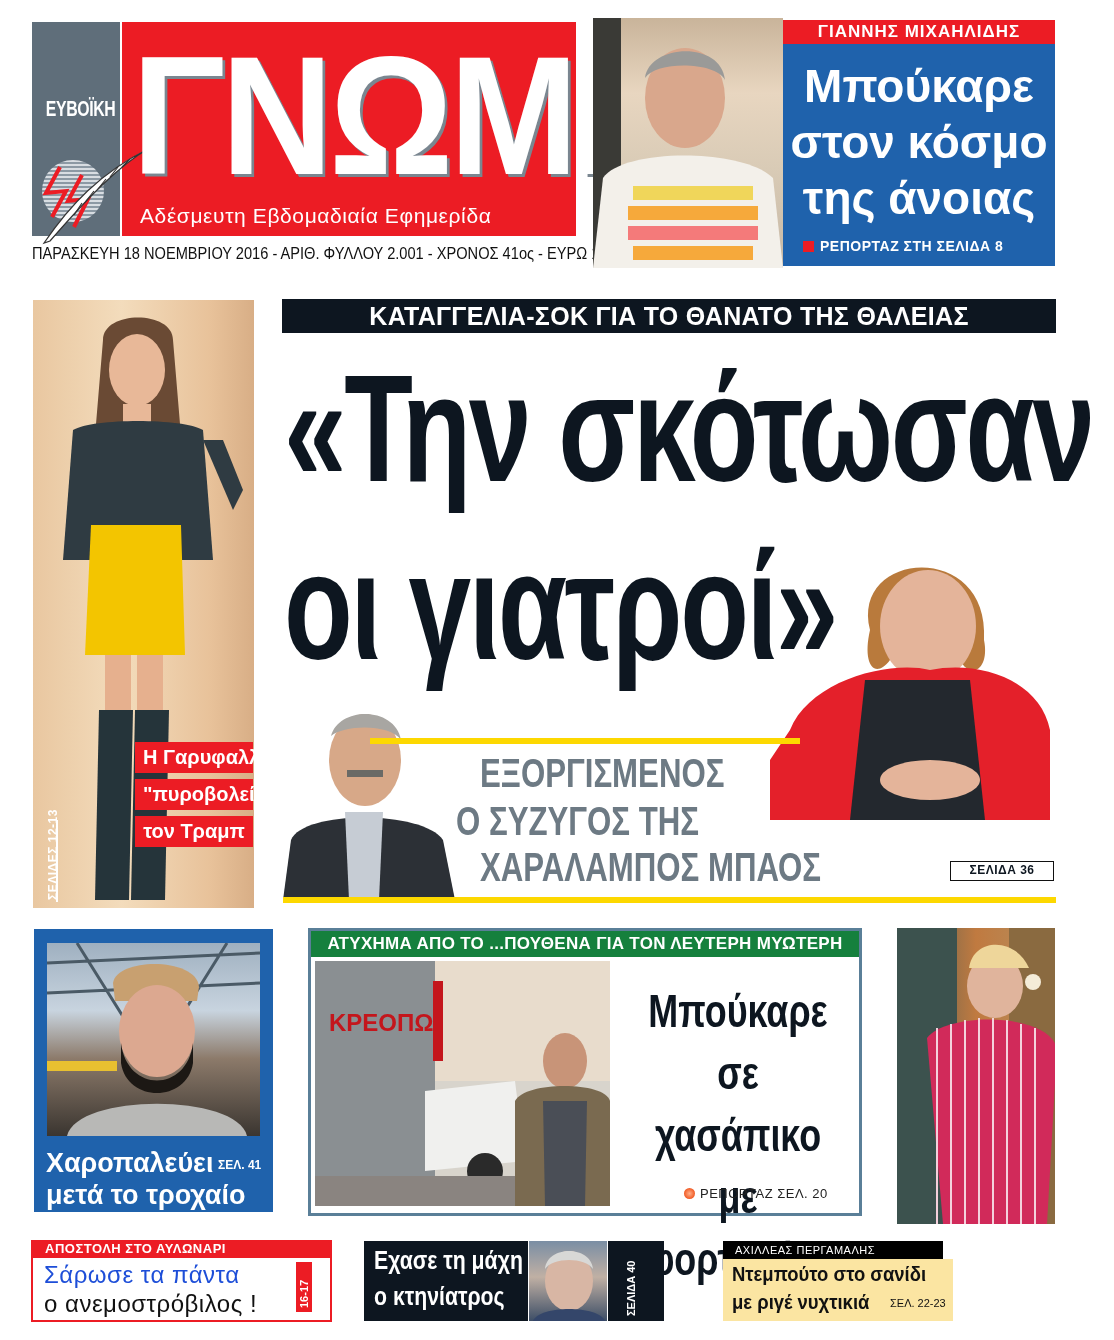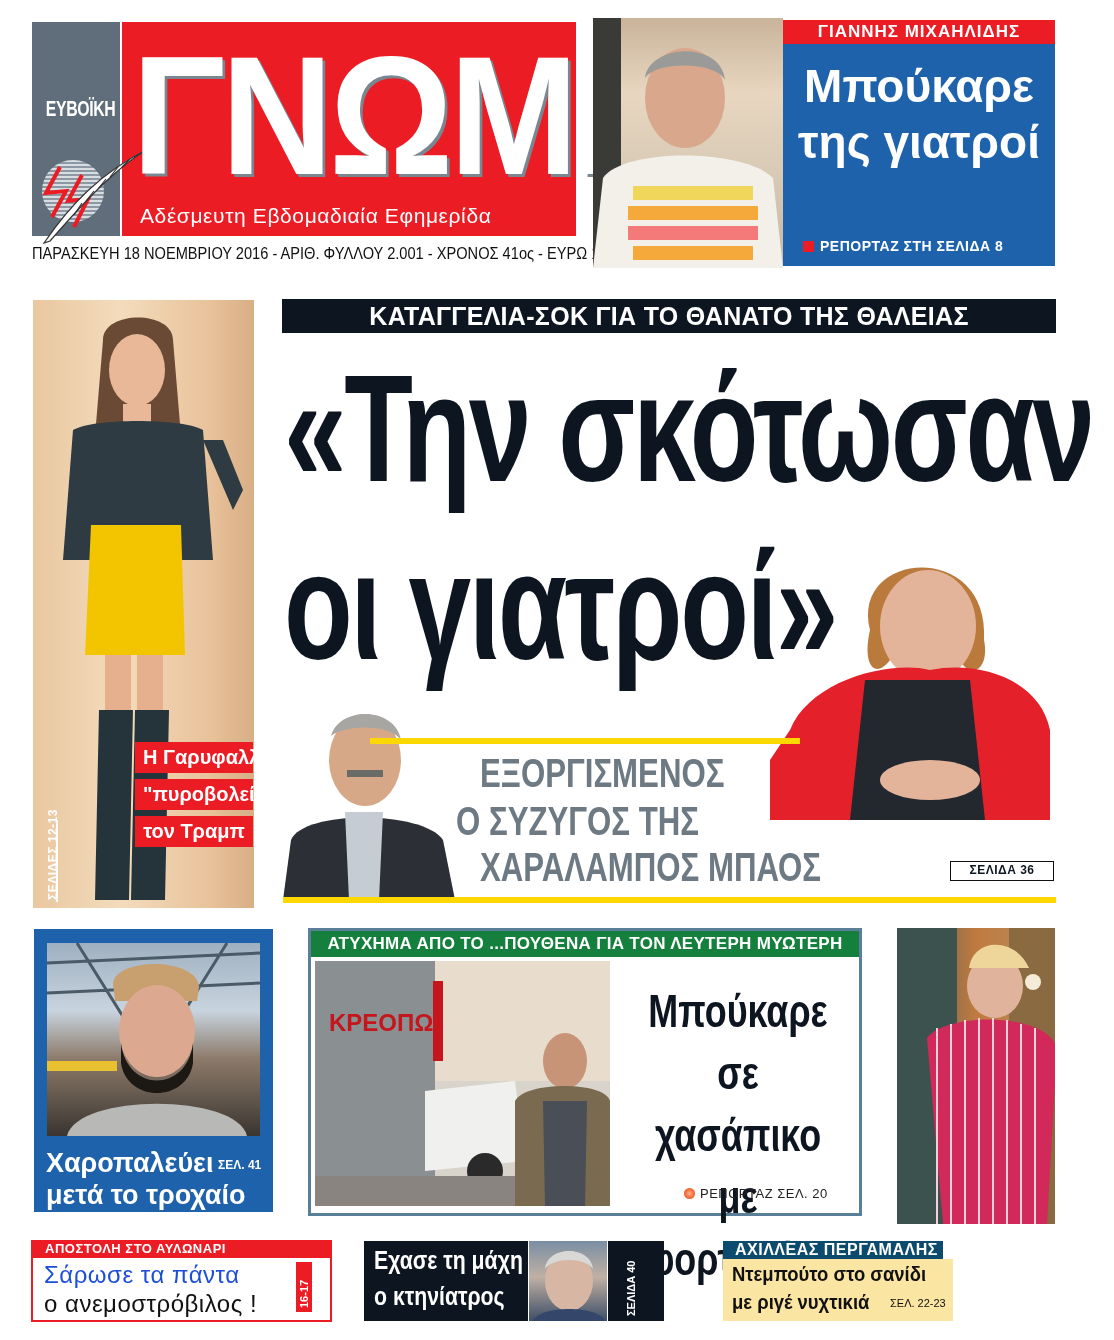--- a/index.html
+++ b/index.html
@@ -75,21 +75,21 @@
   #avl-pages { left: 296px; top: 1262px; width: 16px; height: 50px; background: #ec1c24; }
   #avl-pages span { position: absolute; left: 2px; top: 46px; color: #fff; font-size: 11px; font-weight: bold; transform: rotate(-90deg); transform-origin: left top; white-space: nowrap; }
 
   #vet-box { left: 364px; top: 1241px; width: 164px; height: 80px; background: #0d1620; }
   #vet-t1 { left: 374px; top: 1246px; color: #fff; font-size: 25px; font-weight: bold; transform: scaleX(0.85); transform-origin: left top; white-space: nowrap; }
   #vet-t2 { left: 374px; top: 1282px; color: #fff; font-size: 25px; font-weight: bold; transform: scaleX(0.85); transform-origin: left top; white-space: nowrap; }
   #vet-photo { left: 529px; top: 1241px; width: 78px; height: 80px; background: linear-gradient(180deg, #7a8ea4 0%, #c0b0a4 45%, #3d4e66 100%); overflow: hidden; }
   #vet-side { left: 608px; top: 1241px; width: 56px; height: 80px; background: #0d1620; }
   #vet-sel { left: 625px; top: 1316px; color: #fff; font-size: 11px; font-weight: bold; transform: rotate(-90deg); transform-origin: left top; white-space: nowrap; }
 
-  #pg-kicker { left: 723px; top: 1241px; width: 220px; height: 18px; background: #0c4a6e; color: #fff; font-size: 16px; line-height: 18px; font-weight: bold; padding-left: 12px; letter-spacing: 0.5px; }
+  #pg-kicker { left: 723px; top: 1241px; width: 220px; height: 18px; background: #000000; color: #fff; font-size: 11px; line-height: 18px; font-weight: normal; padding-left: 12px; letter-spacing: 0.5px; }
   #pg-box { left: 723px; top: 1259px; width: 230px; height: 62px; background: #fbe5a2; }
   #pg-t1 { left: 732px; top: 1262px; font-size: 21px; color: #111; font-weight: bold; transform: scaleX(0.88); transform-origin: left top; white-space: nowrap; }
   #pg-t2 { left: 732px; top: 1290px; font-size: 21px; color: #111; font-weight: bold; transform: scaleX(0.88); transform-origin: left top; white-space: nowrap; }
   #pg-sel { left: 890px; top: 1297px; font-size: 11px; color: #111; }
 </style>
 </head>
 <body>
 
 <div class="abs" id="mast-grey"></div>
 <div class="abs" id="mast-red"></div>
@@ -114,21 +114,22 @@
     <rect x="40" y="168" width="120" height="14" fill="#f0d65a"></rect>
     <rect x="35" y="188" width="130" height="14" fill="#f6a93b"></rect>
     <rect x="35" y="208" width="130" height="14" fill="#f47a7a"></rect>
     <rect x="40" y="228" width="120" height="14" fill="#f6a93b"></rect>
   </svg>
 </div>
 <div class="abs" id="tr-box"></div>
 <div class="abs" id="tr-kicker">ΓΙΑΝΝΗΣ ΜΙΧΑΗΛΙΔΗΣ</div>
 <div class="abs" id="tr-title">
   <div>Μπούκαρε</div>
-  <div>της γιατροί</div>
+  <div>στον κόσμο</div>
+  <div>της άνοιας</div>
 </div>
 <div class="abs" id="tr-ref">
   <span class="sq"></span><span>ΡΕΠΟΡΤΑΖ ΣΤΗ ΣΕΛΙΔΑ 8</span>
 </div>
 
 <div class="abs" id="gar-photo">
   <svg width="221" height="608" viewBox="0 0 221 608">
     <path d="M70,40 C70,10 140,10 140,40 L150,160 L60,160 Z" fill="#6a4a34"></path>
     <ellipse cx="104" cy="70" rx="28" ry="36" fill="#e8b898"></ellipse>
     <rect x="90" y="104" width="28" height="22" fill="#e8b898"></rect>

